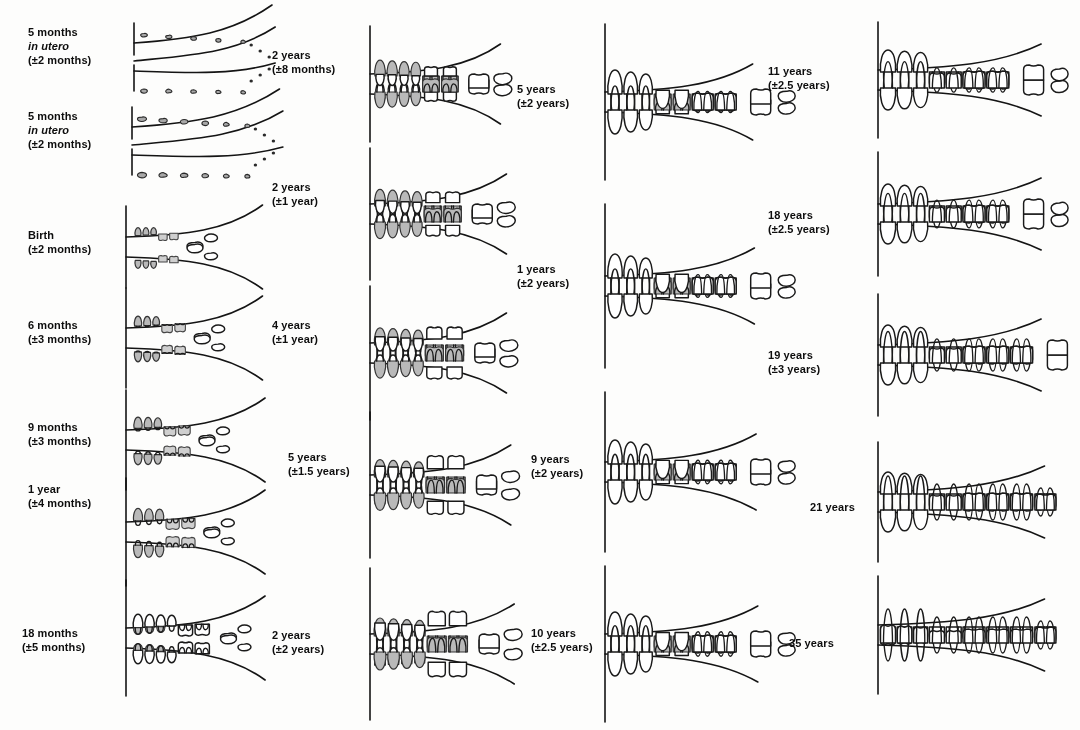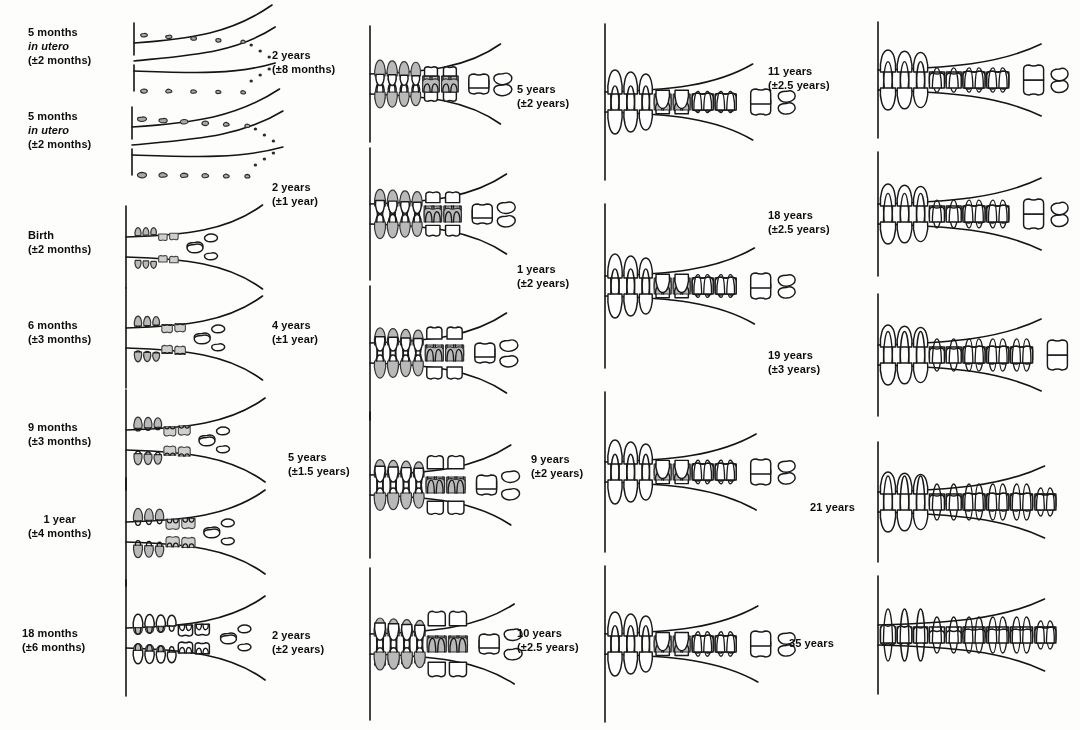--- a/index.html
+++ b/index.html
@@ -458,21 +458,21 @@
           C90.5817224,64 87,61.7614235 87,59 Z"></path>
             <path class="tooth-open" d="M104.5,49
           C104.5,47.179300861485885 107.41014945,44.999475591851514 111,44.999475591851514
           C114.53680599738263,45.059105026104625 117.5,46.7908612 117.5,49
           C117.5,50.80819586199659 114.58985055,52.77813420942461 111,52.77813420942461
           C107.41014945,53 104.5,51.2091388 104.5,49 Z"></path>
           </svg>
         </div>
       </div>
       <div class="stage">
-        <div class="stage-label" style="top: 512px; left: 28px; text-align: center;">
+        <div class="stage-label" style="top: 482px; left: 28px;">
           <span class="line-main">1 year</span>
           <span class="line-range">(±4 months)</span>
         </div>
         <div class="stage-art" style="top: 470px; left: 112px;">
           <svg width="178" height="124" viewBox="0 0 178 124">
             <path class="jawline" d="M14,52 C74.75999999999999,50 117.48,46 153.07999999999998,20"></path>
             <path class="jawline" d="M14,72 C74.75999999999999,74 117.48,78 153.07999999999998,104"></path>
             <path class="midline" d="M14,8 L14,116"></path>
             <path class="tooth-shade" d="M21.71,50.8816 C20.71,45.2656 22.7825,38.4016 26,38.4016
           C29.2175,38.4016 31.29,45.2656 30.29,50.8816 Z"></path>
@@ -549,21 +549,21 @@
           C109.3,51.179300861485885 112.21014945,48.999475591851514 115.8,48.999475591851514
           C119.33680599738263,49.059105026104625 122.3,50.7908612 122.3,53
           C122.3,54.80819586199659 119.38985054999999,56.77813420942461 115.8,56.77813420942461
           C112.21014945,57 109.3,55.2091388 109.3,53 Z"></path>
           </svg>
         </div>
       </div>
       <div class="stage">
         <div class="stage-label" style="top: 626px; left: 22px;">
           <span class="line-main">18 months</span>
-          <span class="line-range">(±6 months)</span>
+          <span class="line-range">(±5 months)</span>
         </div>
         <div class="stage-art" style="top: 572px; left: 112px;">
           <svg width="178" height="132" viewBox="0 0 178 132">
             <path class="jawline" d="M14,56 C74.75999999999999,54 117.48,50 153.07999999999998,24"></path>
             <path class="jawline" d="M14,76 C74.75999999999999,78 117.48,82 153.07999999999998,108"></path>
             <path class="midline" d="M14,8 L14,124"></path>
             <path class="tooth-open" d="M21.38,55.6736 C20.38,49.6256 22.535,42.2336 26,42.2336
           C29.465,42.2336 31.62,49.6256 30.62,55.6736 Z"></path>
             <path class="tooth-shade" d="M21.9344,55.6736 C20.9344,58.6976 22.9508,62.3936 26,62.3936
             C29.0492,62.3936 31.0656,58.6976 30.0656,55.6736 Z"></path>
@@ -1676,21 +1676,21 @@
           Q179.7,75 179.7,79.2 L179.7,90 Z"></path>
             <path class="tooth-open" d="M187.2,82
           C187.2,78.90260995409682 191.00558005,77.34431713182671 195.7,77.34431713182671
           C200.45252748949733,75.41954298704513 204.2,78.41014945 204.2,82
           C204.2,85.1647759336754 200.39441994999999,88.20266790458707 195.7,88.20266790458707
           C191.00558005,88.5 187.2,85.58985055 187.2,82 Z"></path>
           </svg>
         </div>
       </div>
       <div class="stage">
-        <div class="stage-label" style="top: 626px; left: 4px;">
+        <div class="stage-label" style="top: 626px; left: 18px;">
           <span class="line-main">10 years</span>
           <span class="line-range">(±2.5 years)</span>
         </div>
         <div class="stage-art" style="top: 558px; left: 78px;">
           <svg width="194" height="172" viewBox="0 0 194 172">
             <path class="jawline" d="M14,76 C81.48,74 128.04,70 166.84,48"></path>
             <path class="jawline" d="M14,96 C81.48,98 128.04,102 166.84,124"></path>
             <path class="midline" d="M14,8 L14,164"></path>
             <path class="tooth-open" d="M17,78 C16,67.2 18.75,54 24,54
           C29.25,54 32,67.2 31,78 Z"></path>

